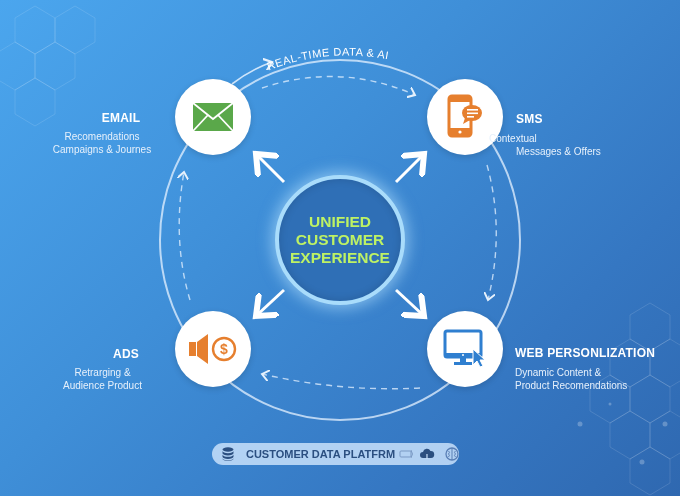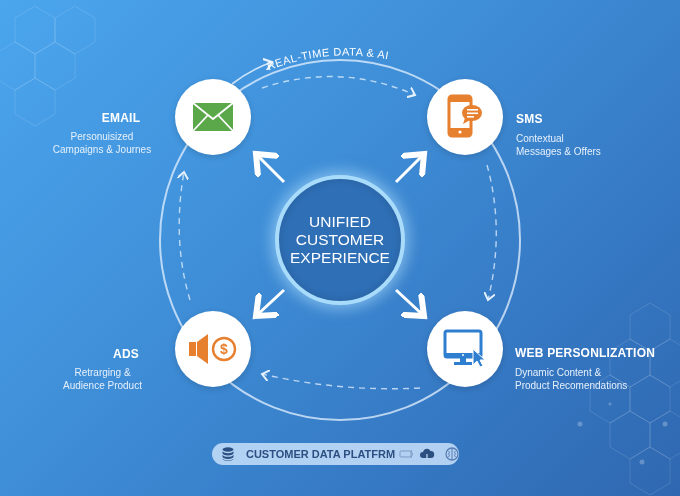--- a/index.html
+++ b/index.html
@@ -17,21 +17,21 @@
   .label-title { position:absolute; color:#fff; font-weight:bold; font-size:12px; letter-spacing:0.2px; }
   .label-sub { position:absolute; color:#e6f0fb; font-size:10px; line-height:13px; }
   .right { text-align:center; }
   .center-circle {
     position:absolute; left:275px; top:175px; width:130px; height:130px; border-radius:50%;
     background:#2f6fb6; border:4px solid #a9dcfb;
     box-shadow:0 0 14px 4px rgba(180,225,255,0.55), inset 0 0 8px rgba(0,0,0,0.15);
     display:flex; flex-direction:column; align-items:center; justify-content:center;
     box-sizing:border-box;
   }
-  .center-line { color:#ffffff; font-weight:normal; font-size:15.5px; line-height:18px; text-align:center; }
+  .center-line { color:#bef264; font-weight:bold; font-size:15.5px; line-height:18px; text-align:center; }
   .cdp-pill {
     position:absolute; left:212px; top:443px; width:247px; height:22px; border-radius:11px;
     background:rgba(200,225,250,0.85); display:flex; align-items:center; box-sizing:border-box; padding-left:10px;
   }
   .cdp-text { color:#2b4f80; font-weight:bold; font-size:11px; margin-left:12px; white-space:nowrap;text-align:center; }
   .arc-label { font-family:"Liberation Sans", sans-serif; font-size:11px; fill:#ffffff; letter-spacing:0.5px; }
 </style>
 </head>
 <body>
 
@@ -99,38 +99,38 @@
   </div>
 
   <div class="node" style="left:175px; top:79px;">
     <svg width="42" height="30" viewBox="0 0 42 30">
       <rect x="1" y="1" width="40" height="28" fill="#5aa84a"></rect>
       <path d="M1 1 L21 17 L41 1" fill="none" stroke="#fff" stroke-width="1.8"></path>
       <path d="M1 29 L16 13 M41 29 L26 13" fill="none" stroke="#fff" stroke-width="1.8"></path>
     </svg>
   </div>
   <div class="label-title right" style="left:80px; top:111px; width:82px;">EMAIL</div>
-  <div class="label-sub right" style="left:40px; top:130px; width:124px;">Personuisized</div>
+  <div class="label-sub right" style="left:40px; top:130px; width:124px;">Recomendations</div>
   <div class="label-sub right" style="left:40px; top:143px; width:124px;">Campaigns &amp; Journes</div>
 
   <div class="node" style="left:427px; top:79px;">
     <svg width="36" height="46" viewBox="0 0 36 46">
       <rect x="2" y="2" width="22" height="40" rx="3" fill="none" stroke="#e67f2e" stroke-width="3"></rect>
       <rect x="2" y="2" width="22" height="6" fill="#e67f2e"></rect>
       <rect x="2" y="34" width="22" height="8" fill="#e67f2e"></rect>
       <circle cx="13" cy="38" r="1.6" fill="#fff"></circle>
       <ellipse cx="25" cy="19" rx="10" ry="8" fill="#e67f2e"></ellipse>
       <path d="M18 24 L16 30 L23 26" fill="#e67f2e"></path>
       <rect x="20" y="15" width="11" height="1.6" fill="#fff"></rect>
       <rect x="20" y="18.5" width="11" height="1.6" fill="#fff"></rect>
       <rect x="20" y="22" width="7" height="1.6" fill="#fff"></rect>
     </svg>
   </div>
   <div class="label-title" style="left:516px; top:112px;">SMS</div>
-  <div class="label-sub" style="left:516px; top:132px;">Contextual</div>
+  <div class="label-sub" style="left:489px; top:132px;">Contextual</div>
   <div class="label-sub" style="left:516px; top:145px;">Messages &amp; Offers</div>
 
   <div class="node" style="left:175px; top:311px;">
     <svg width="50" height="32" viewBox="0 0 50 32">
       <rect x="1" y="9" width="7" height="14" fill="#e67f2e"></rect>
       <path d="M9 9 L20 1 L20 31 L9 23 Z" fill="#e67f2e"></path>
       <circle cx="36" cy="16" r="11" fill="none" stroke="#e67f2e" stroke-width="2.4"></circle>
       <text x="36" y="21" text-anchor="middle" font-family="Liberation Sans, sans-serif" font-size="14" font-weight="bold" fill="#e67f2e">$</text>
     </svg>
   </div>

